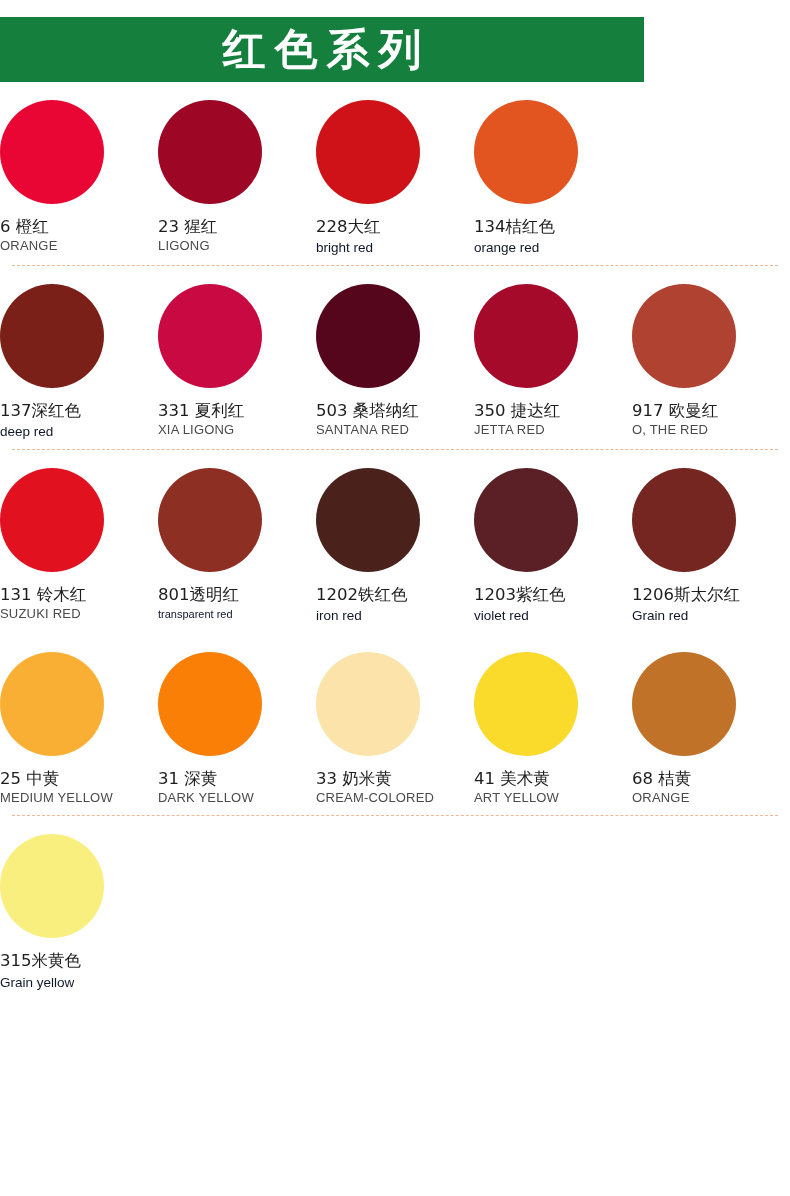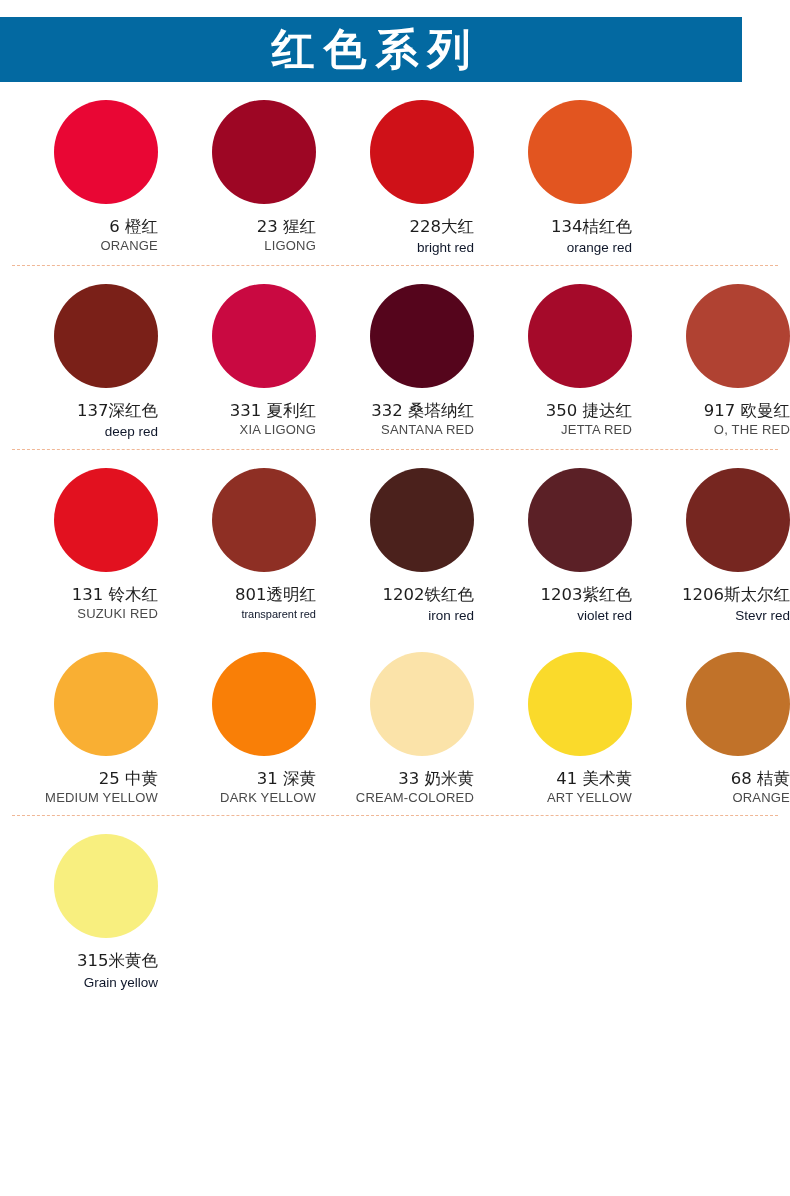--- a/index.html
+++ b/index.html
@@ -16,22 +16,22 @@
   }
   .page {
     position: relative;
     width: 790px;
     height: 1196px;
     background: #fff;
   }
 
   
   .banner {
-    width: 742px;
-    background: #0369a1;
+    width: 644px;
+    background: #15803d;
     display: flex;
     align-items: center;
     justify-content: center;
     box-sizing: border-box;
   }
   .banner-title {
     color: #ffffff;
     font-weight: bold;
     font-size: 43px;
     letter-spacing: 9px;
@@ -62,21 +62,21 @@
     right: 12px;
     bottom: 0;
     height: 0;
     border-top: 1px dashed #f0b796;
   }
   .swatch-cell {
     width: 158px;
     box-sizing: border-box;
     display: flex;
     flex-direction: column;
-    align-items: flex-end;
+    align-items: flex-start;
     padding-top: 18px;
     padding-bottom: 10px;
   }
   .dot {
     width: 104px;
     height: 104px;
     border-radius: 50%;
     flex: none;
   }
   .label-cn {
@@ -149,21 +149,21 @@
         <div class="label-cn">137深红色</div>
         <div class="label-en large">deep red</div>
       </div>
       <div class="swatch-cell">
         <div class="dot" style="background:#c90941"></div>
         <div class="label-cn">331 夏利红</div>
         <div class="label-en small">XIA LIGONG</div>
       </div>
       <div class="swatch-cell">
         <div class="dot" style="background:#55051c"></div>
-        <div class="label-cn">332 桑塔纳红</div>
+        <div class="label-cn">503 桑塔纳红</div>
         <div class="label-en small">SANTANA RED</div>
       </div>
       <div class="swatch-cell">
         <div class="dot" style="background:#a50a2a"></div>
         <div class="label-cn">350 捷达红</div>
         <div class="label-en small">JETTA RED</div>
       </div>
       <div class="swatch-cell">
         <div class="dot" style="background:#b04232"></div>
         <div class="label-cn">917 欧曼红</div>
@@ -188,21 +188,21 @@
         <div class="label-en large">iron red</div>
       </div>
       <div class="swatch-cell">
         <div class="dot" style="background:#5b2026"></div>
         <div class="label-cn">1203紫红色</div>
         <div class="label-en large">violet red</div>
       </div>
       <div class="swatch-cell">
         <div class="dot" style="background:#762620"></div>
         <div class="label-cn">1206斯太尔红</div>
-        <div class="label-en large">Stevr red</div>
+        <div class="label-en large">Grain red</div>
       </div>
     </div>
 
   </div>
 
 
   <div class="section-body">
 
     <div class="swatch-row divided">
       <div class="swatch-cell">

